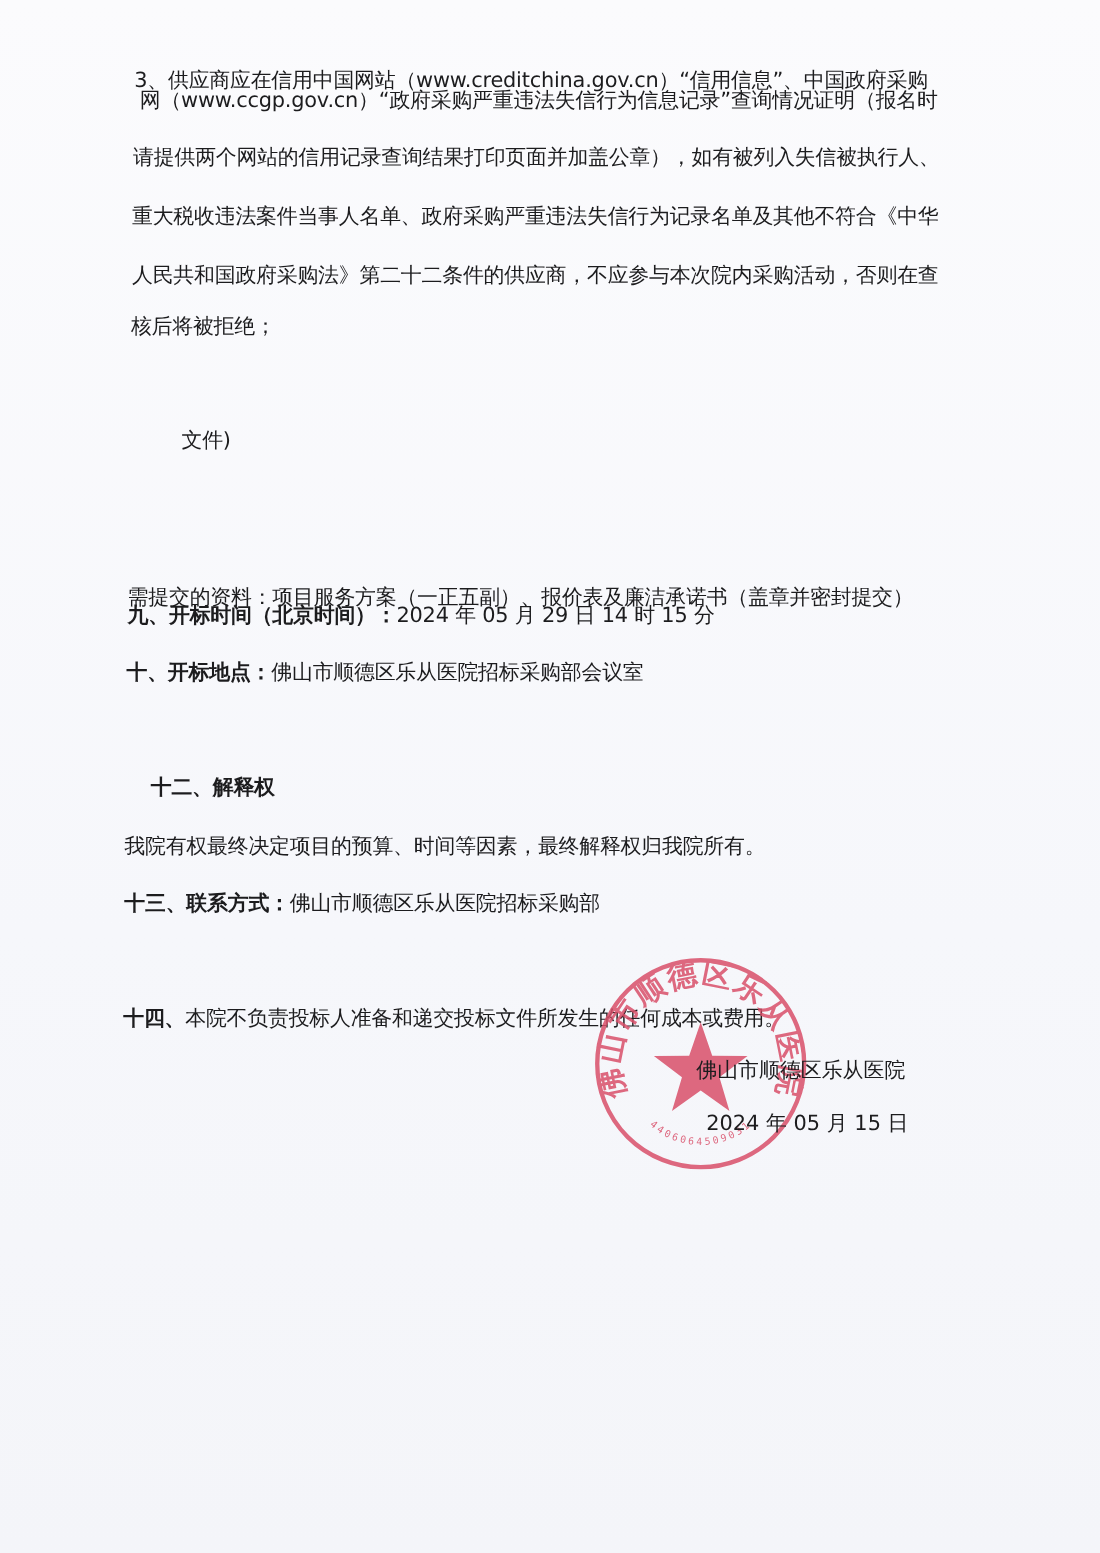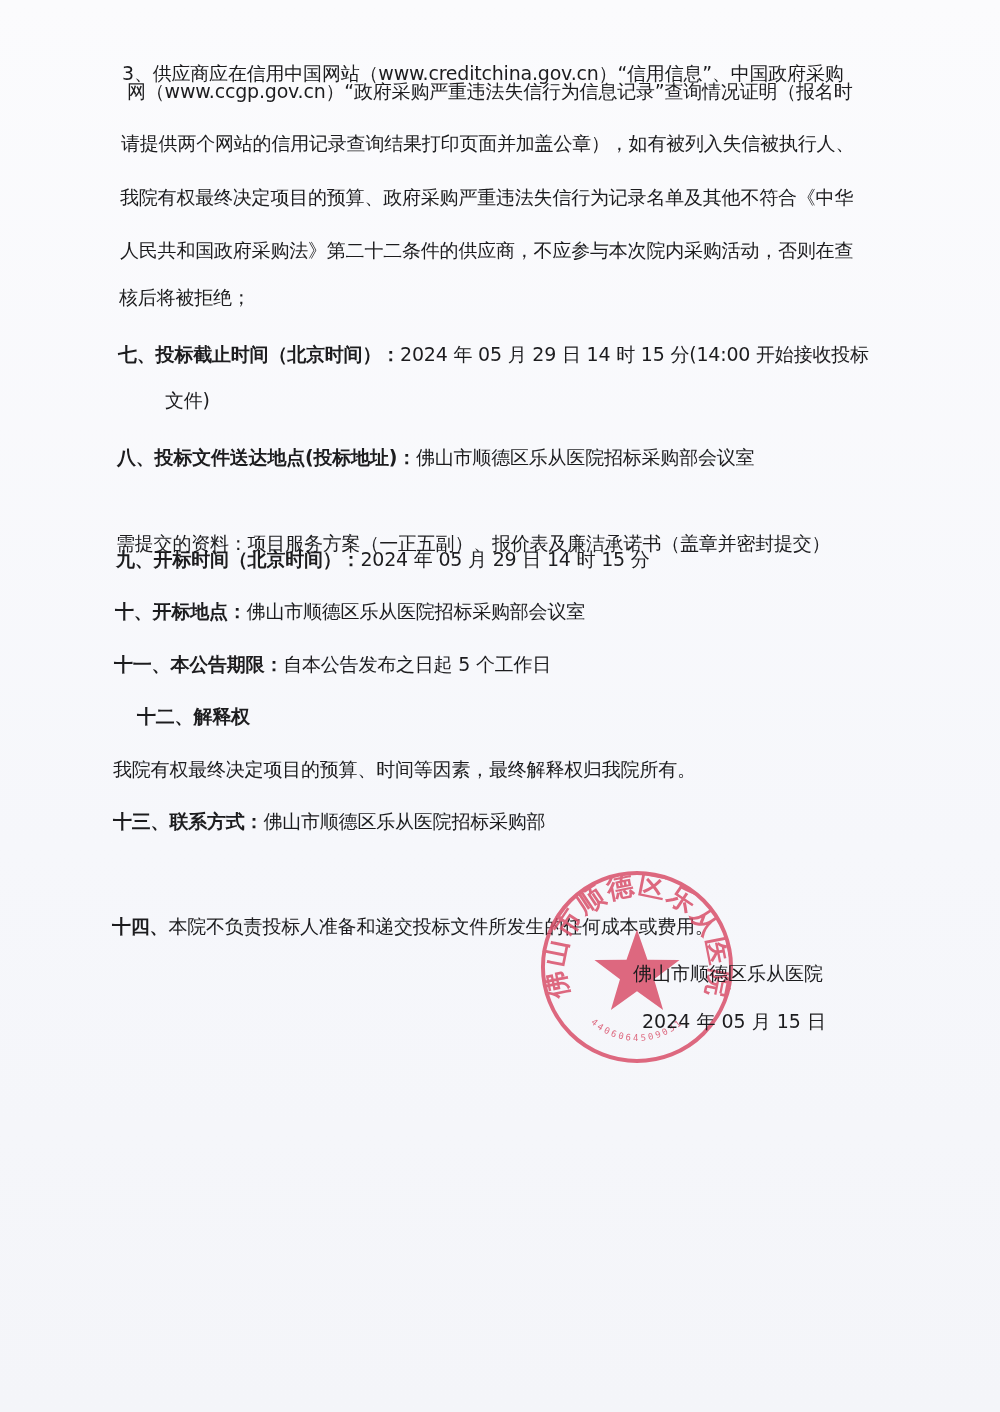--- a/index.html
+++ b/index.html
@@ -48,45 +48,36 @@
     }
   </style>
 </head>
 <body>
 
 <div class="page">
 
   <div class="line" style="left:122px; top:24px;margin-top:36px;">3、供应商应在信用中国网站（www.creditchina.gov.cn）“信用信息”、中国政府采购</div>
   <div class="line" style="left:127px; top:78px;">网（www.ccgp.gov.cn）“政府采购严重违法失信行为信息记录”查询情况证明（报名时</div>
   <div class="line" style="left:121px; top:130px;">请提供两个网站的信用记录查询结果打印页面并加盖公章），如有被列入失信被执行人、</div>
-  <div class="line" style="left:120px; top:184px;">我院有权最终决定项目的预算、政府采购严重违法失信行为记录名单及其他不符合《中华</div>
+  <div class="line" style="left:120px; top:184px;">重大税收违法案件当事人名单、政府采购严重违法失信行为记录名单及其他不符合《中华</div>
   <div class="line" style="left:120px; top:237px;">人民共和国政府采购法》第二十二条件的供应商，不应参与本次院内采购活动，否则在查</div>
   <div class="line" style="left:119px; top:284px;">核后将被拒绝；</div>
 
-  <div class="line" style="left:118px; top:341px;">
-    <span class="bold">七、投标截止时间（北京时间）：</span><span>2024 年 05 月 29 日 14 时 15 分(14:00 开始接收投标</span>
-  </div>
   <div class="line" style="left:118px; top:387px;margin-left:47px;">文件)</div>
 
-  <div class="line" style="left:117px; top:444px;">
-    <span class="bold">八、投标文件送达地点(投标地址)：</span><span>佛山市顺德区乐从医院招标采购部会议室</span>
-  </div>
   <div class="line" style="left:116px; top:495px;margin-top:35px;">需提交的资料：项目服务方案（一正五副）、报价表及廉洁承诺书（盖章并密封提交）</div>
 
   <div class="line" style="left:116px; top:546px;">
     <span class="bold">九、开标时间（北京时间）：</span><span>2024 年 05 月 29 日 14 时 15 分</span>
   </div>
 
   <div class="line" style="left:115px; top:598px;">
     <span class="bold">十、开标地点：</span><span>佛山市顺德区乐从医院招标采购部会议室</span>
   </div>
 
-  <div class="line" style="left:114px; top:651px;">
-    <span class="bold">十一、本公告期限：</span><span>自本公告发布之日起 5 个工作日</span>
-  </div>
 
   <div class="line bold" style="left:114px; top:703px;margin-left:23px;">十二、解释权</div>
   <div class="line" style="left:113px; top:756px;">我院有权最终决定项目的预算、时间等因素，最终解释权归我院所有。</div>
 
   <div class="line" style="left:113px; top:808px;">
     <span class="bold">十三、联系方式：</span><span>佛山市顺德区乐从医院招标采购部</span>
   </div>
 
   <div class="line" style="left:112px; top:913px;text-align:center;">
     <span class="bold">十四、</span><span>本院不负责投标人准备和递交投标文件所发生的任何成本或费用。</span>

